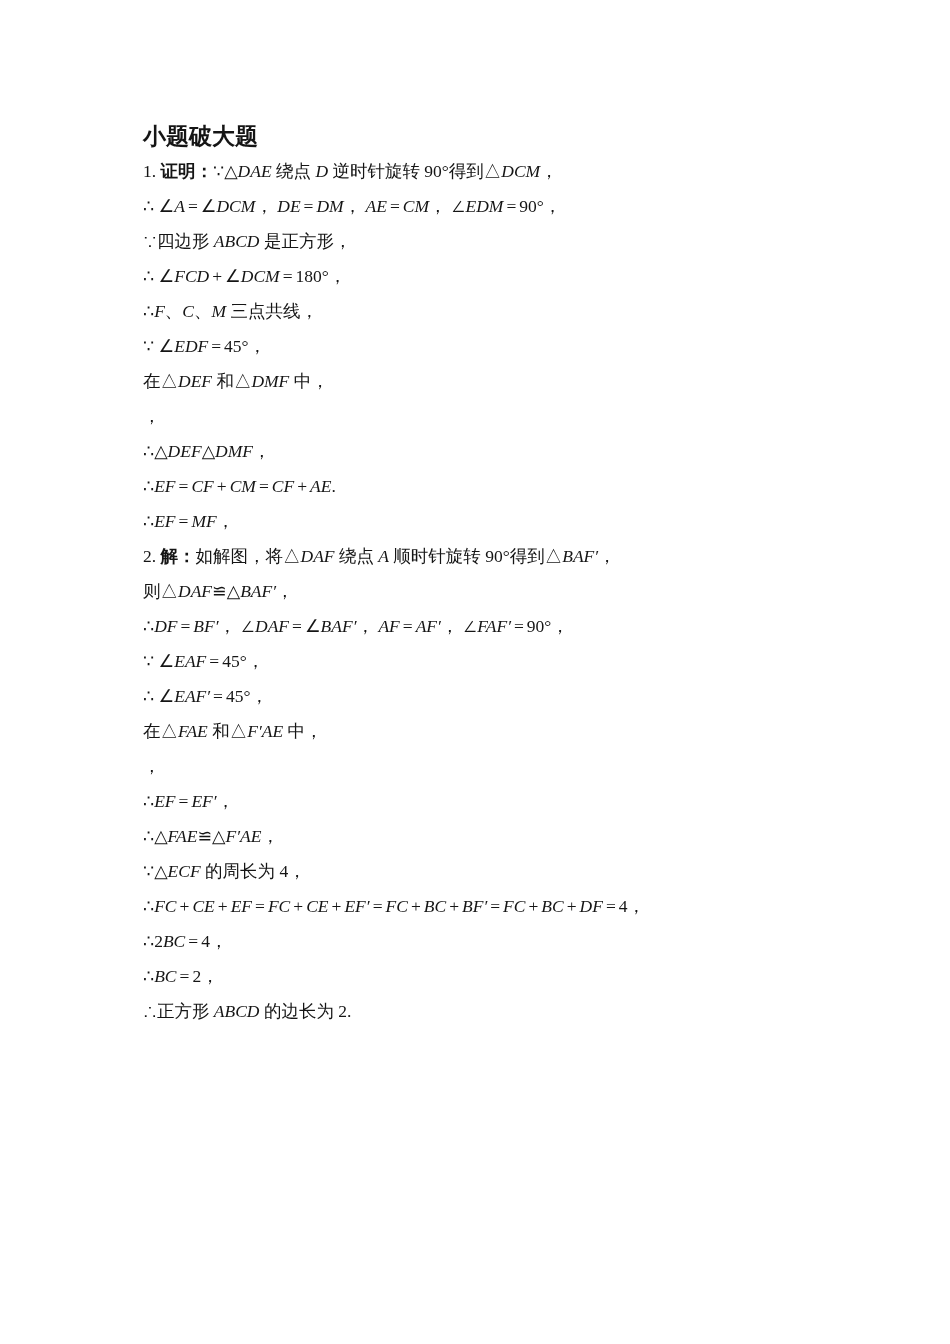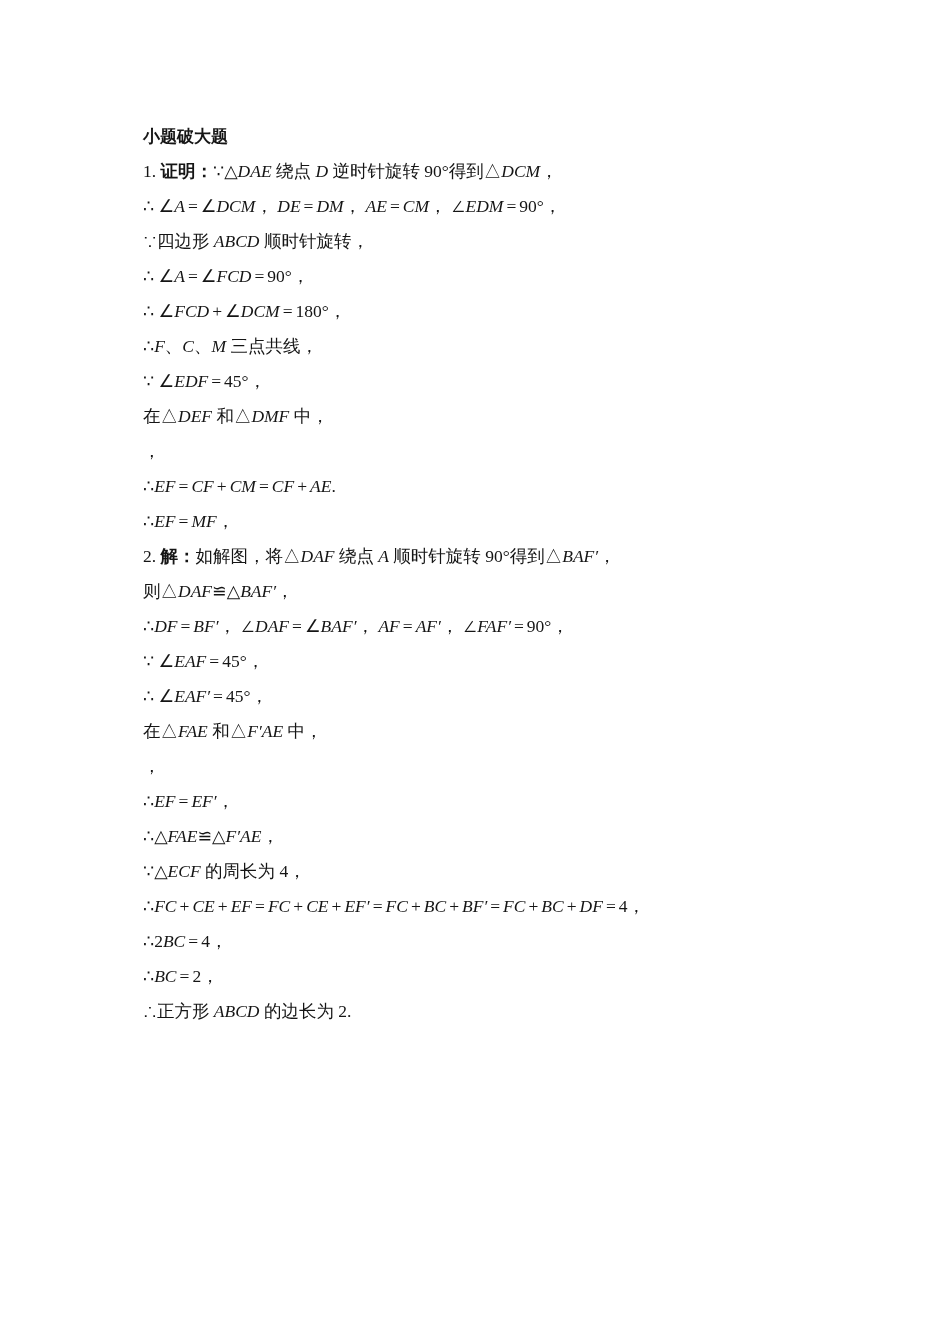--- a/index.html
+++ b/index.html
@@ -25,21 +25,21 @@
   }
   .line {
     margin: 0;
     height: 35px;
     line-height: 35px;
     white-space: nowrap;
   }
   .heading {
     font-family: "Liberation Sans", sans-serif;
     font-weight: bold;
-    font-size: 17px;
+    font-size: 23px;
   }
   .lbl {
     font-family: "Liberation Sans", sans-serif;
     font-weight: bold;
   }
   .cn { font-style: normal; }
   .math {
     font-family: "Liberation Serif", serif;
     font-style: italic;
   }
@@ -50,27 +50,27 @@
 </style>
 </head>
 <body>
 
 <div class="page">
   <div class="content">
     <p class="line heading">小题破大题</p>
     <div id="problem1">
         <p class="line"><span class="cn">1. </span><span class="lbl">证明：</span><span class="cn">∵△</span><span class="math">DAE</span><span class="cn"> 绕点 </span><span class="math">D</span><span class="cn"> 逆时针旋转 90°得到△</span><span class="math">DCM</span><span class="cn">，</span></p>
         <p class="line"><span class="cn">∴ ∠</span><span class="math">A</span><span class="op">=</span><span class="cn">∠</span><span class="math">DCM</span><span class="cn">， </span><span class="math">DE</span><span class="op">=</span><span class="math">DM</span><span class="cn">， </span><span class="math">AE</span><span class="op">=</span><span class="math">CM</span><span class="cn">， ∠</span><span class="math">EDM</span><span class="op">=</span><span class="cn">90°，</span></p>
-        <p class="line"><span class="cn">∵四边形 </span><span class="math">ABCD</span><span class="cn"> 顺时针旋转，</span></p>
-        <p class="line"><span class="cn">∴ ∠</span><span class="math">A</span><span class="op">=</span><span class="cn">∠</span><span class="math">FCD</span><span class="op">=</span><span class="cn">90°，</span></p>
+        <p class="line"><span class="cn">∵四边形 </span><span class="math">ABCD</span><span class="cn"> 是正方形，</span></p>
         <p class="line"><span class="cn">∴ ∠</span><span class="math">FCD</span><span class="op">+</span><span class="cn">∠</span><span class="math">DCM</span><span class="op">=</span><span class="cn">180°，</span></p>
         <p class="line"><span class="cn">∴</span><span class="math">F</span><span class="cn">、</span><span class="math">C</span><span class="cn">、</span><span class="math">M</span><span class="cn"> 三点共线，</span></p>
         <p class="line"><span class="cn">∵ ∠</span><span class="math">EDF</span><span class="op">=</span><span class="cn">45°，</span></p>
         <p class="line"><span class="cn">在△</span><span class="math">DEF</span><span class="cn"> 和△</span><span class="math">DMF</span><span class="cn"> 中，</span></p>
         <p class="line"><span class="cn">，</span></p>
+        <p class="line"><span class="cn">∴△</span><span class="math">DEF</span><span class="cn">△</span><span class="math">DMF</span><span class="cn">，</span></p>
         <p class="line"><span class="cn">∴</span><span class="math">EF</span><span class="op">=</span><span class="math">CF</span><span class="op">+</span><span class="math">CM</span><span class="op">=</span><span class="math">CF</span><span class="op">+</span><span class="math">AE</span><span class="cn">.</span></p>
         <p class="line"><span class="cn">∴</span><span class="math">EF</span><span class="op">=</span><span class="math">MF</span><span class="cn">，</span></p>
       </div>
     <div id="problem2">
         <p class="line"><span class="cn">2. </span><span class="lbl">解：</span><span class="cn">如解图，将△</span><span class="math">DAF</span><span class="cn"> 绕点 </span><span class="math">A</span><span class="cn"> 顺时针旋转 90°得到△</span><span class="math">BAF′</span><span class="cn">，</span></p>
         <p class="line"><span class="cn">则△</span><span class="math">DAF</span><span class="cn">≌△</span><span class="math">BAF′</span><span class="cn">，</span></p>
         <p class="line"><span class="cn">∴</span><span class="math">DF</span><span class="op">=</span><span class="math">BF′</span><span class="cn">， ∠</span><span class="math">DAF</span><span class="op">=</span><span class="cn">∠</span><span class="math">BAF′</span><span class="cn">， </span><span class="math">AF</span><span class="op">=</span><span class="math">AF′</span><span class="cn">， ∠</span><span class="math">FAF′</span><span class="op">=</span><span class="cn">90°，</span></p>
         <p class="line"><span class="cn">∵ ∠</span><span class="math">EAF</span><span class="op">=</span><span class="cn">45°，</span></p>
         <p class="line"><span class="cn">∴ ∠</span><span class="math">EAF′</span><span class="op">=</span><span class="cn">45°，</span></p>
         <p class="line"><span class="cn">在△</span><span class="math">FAE</span><span class="cn"> 和△</span><span class="math">F′AE</span><span class="cn"> 中，</span></p>

